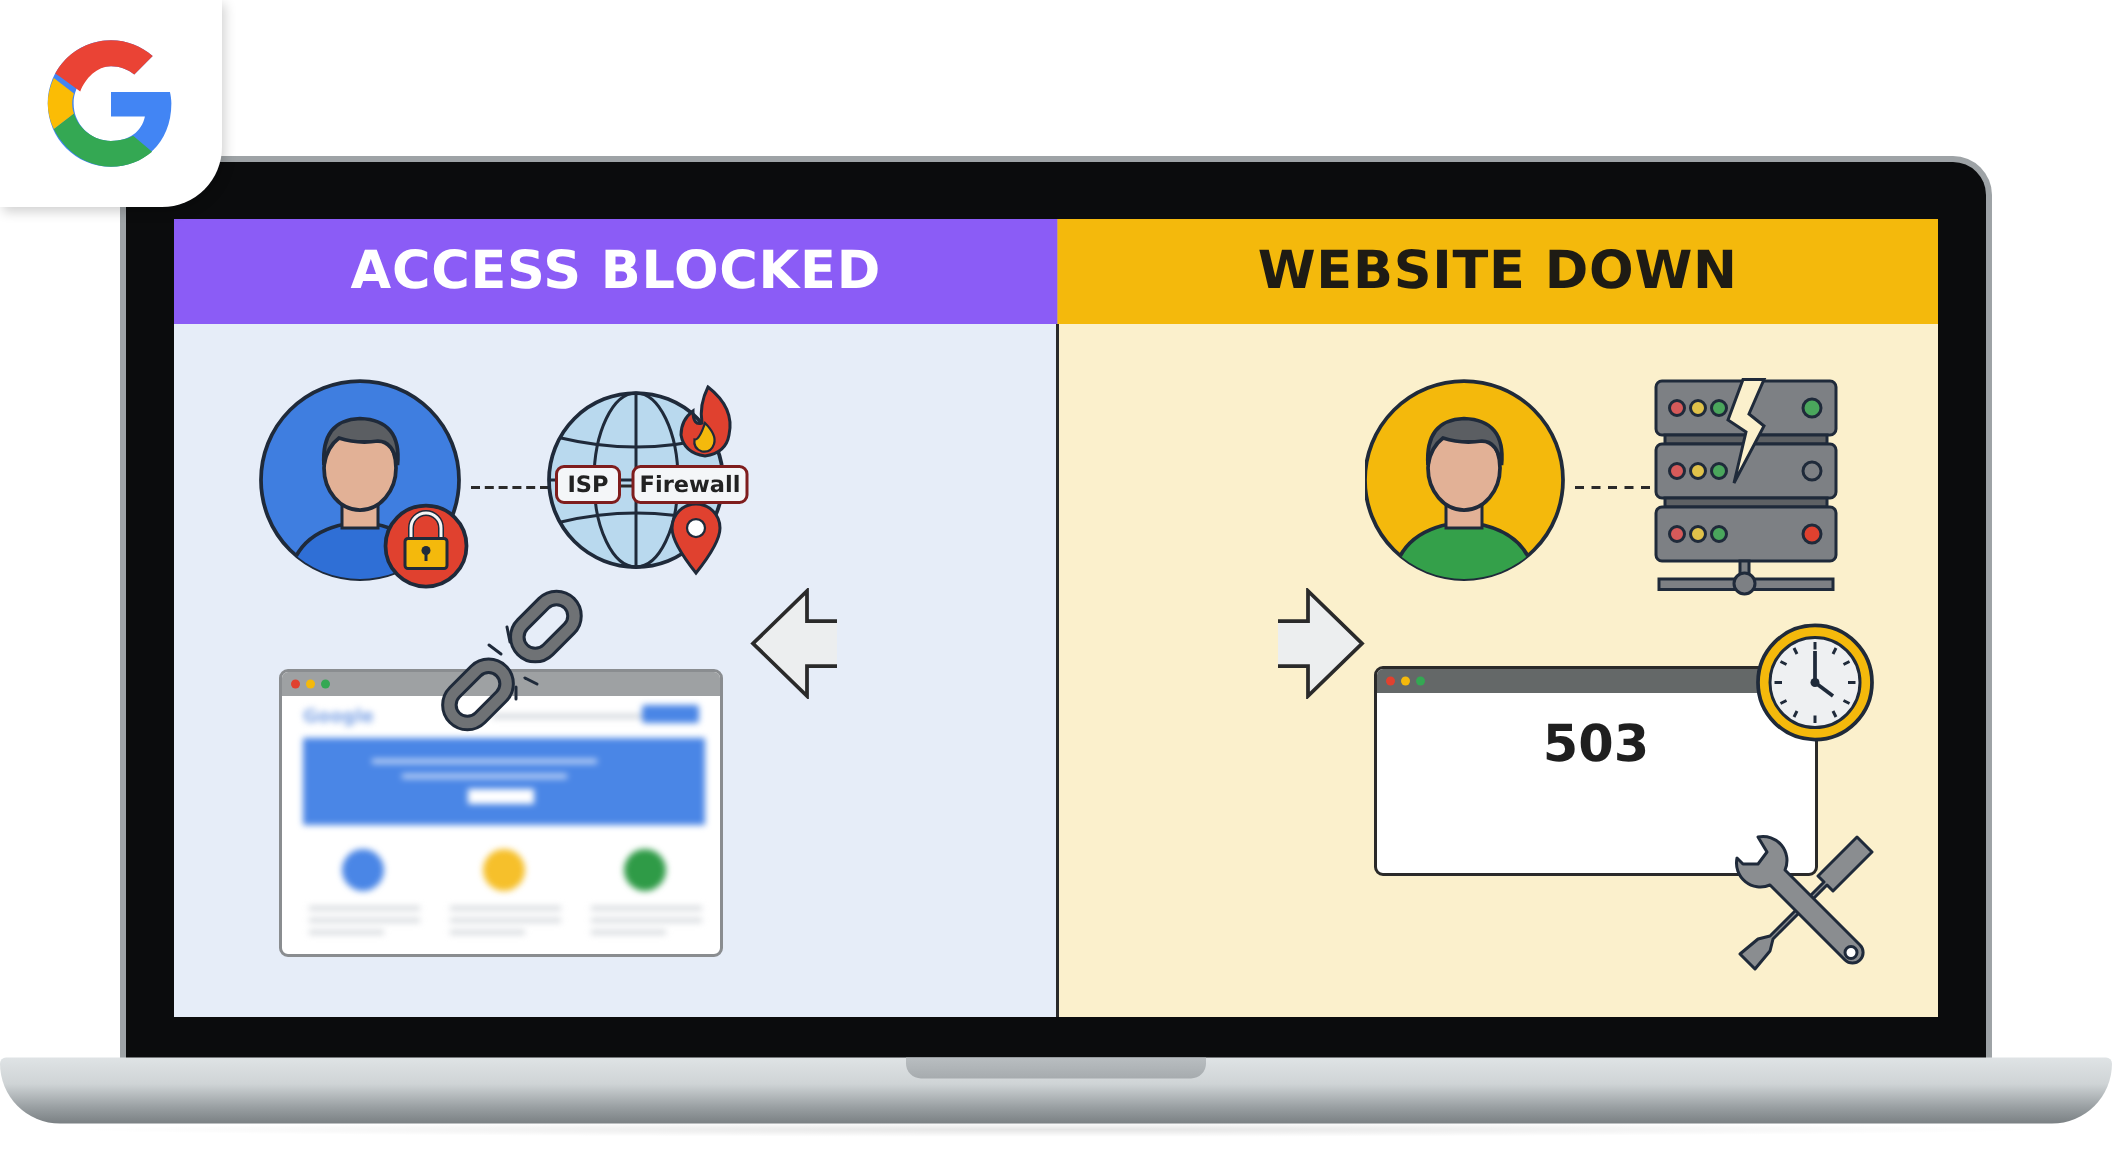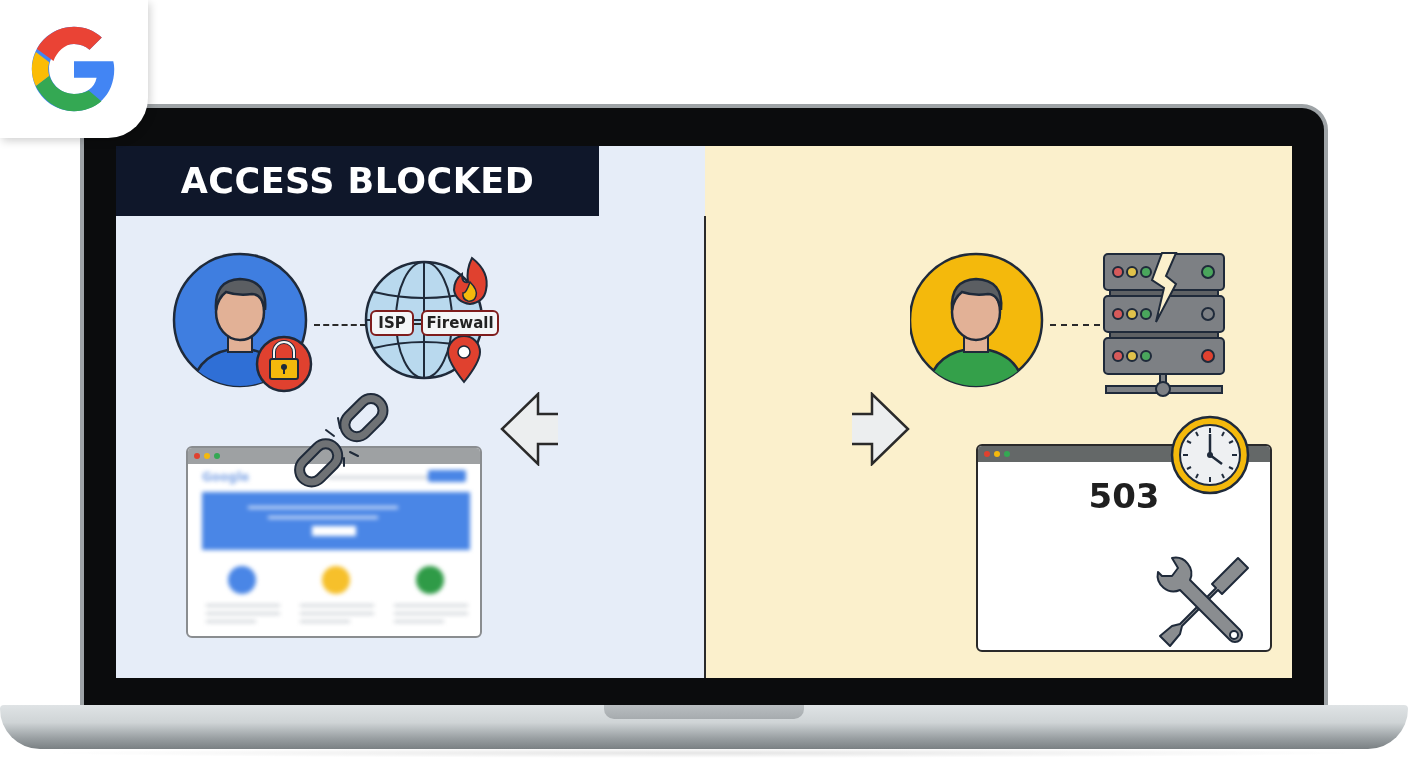--- a/index.html
+++ b/index.html
@@ -28,21 +28,21 @@
   .panel-left {
     position: absolute; left: 0; top: 0; width: 589px; height: 532px; background: #e6edf8;
   }
   .panel-right {
     position: absolute; left: 589px; top: 0; width: 587px; height: 532px; background: #fbf0cc;
   }
   .divider {
     position: absolute; left: 588px; top: 70px; width: 2px; height: 462px; background: #2a2a2a;
   }
   .header-left {
-    position: absolute; left: 0; top: 0; width: 483px; height: 70px; background: #0f172a;
+    position: absolute; left: 0; top: 0; width: 589px; height: 70px; background: #8b5cf6;
     display: flex; align-items: center; justify-content: center;
   }
   .header-right {
     position: absolute; left: 589px; top: 0; width: 587px; height: 70px; background: #f4b90c;
     display: flex; align-items: center; justify-content: center;
   }
   .header-title {
     font-family: "DejaVu Sans", sans-serif; font-weight: bold; font-size: 35px;
     letter-spacing: 0.5px;
   }
@@ -62,21 +62,21 @@
     line-height: 42px; color: #1f1f1f; white-space: pre-line;
   }
 
   .pill {
     position: absolute; background: #f4f6f8; border: 2px solid #7f1d1d; border-radius: 6px;
     font-family: "DejaVu Sans", sans-serif; font-weight: bold; font-size: 15px; color: #222;
     display: flex; align-items: center; justify-content: center;
   }
 
   .error-window {
-    position: absolute; left: 860px; top: 298px; width: 296px; height: 208px;
+    position: absolute; left: 800px; top: 298px; width: 296px; height: 140px;
     background: #ffffff; border: 2.5px solid #2a2a2a; border-radius: 6px; overflow: hidden;
   }
   .win-bar { height: 16px; background: #646868; position: relative; }
   .dot { position: absolute; top: 5px; width: 6px; height: 6px; border-radius: 50%; }
   .error-code {
     position: absolute; left: 0; right: 0; top: 30px; text-align: center;
     font-family: "DejaVu Sans", sans-serif; font-weight: bold; font-size: 34px; color: #1f1f1f;
   }
   .error-msg {
     position: absolute; left: 0; right: 0; top: 76px; text-align: center;
@@ -119,20 +119,23 @@
 <div class="laptop-lid">
   <div class="bezel">
     <div class="screen">
 
       <div class="panel-left"></div>
       <div class="panel-right"></div>
       <div class="divider"></div>
 
       <div class="header-left">
         <span class="header-title">ACCESS BLOCKED</span>
+      </div>
+      <div class="header-right">
+        <span class="header-title">WEBSITE DOWN</span>
       </div>
 
       <svg class="abs" style="left:56px;top:106px" width="150" height="150" viewBox="0 0 150 150">
         <defs>
             <clipPath id="cl1">
               <circle cx="68" cy="68" r="66"></circle>
             </clipPath>
           </defs>
         <circle cx="68" cy="68" r="66" fill="#3f7ee0" stroke="#1f2a3a" stroke-width="2.5"></circle>
         <g clip-path="url(#cl1)">

